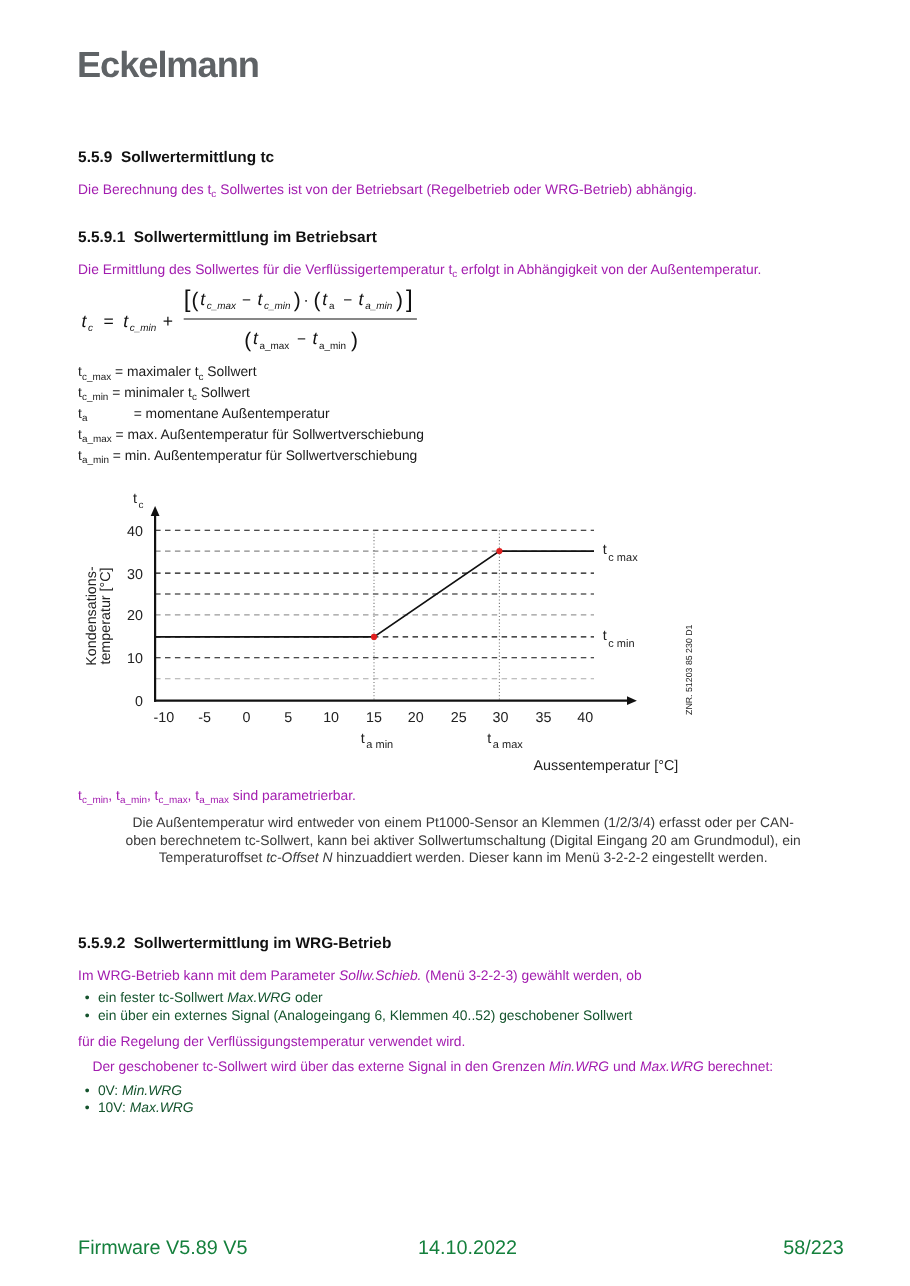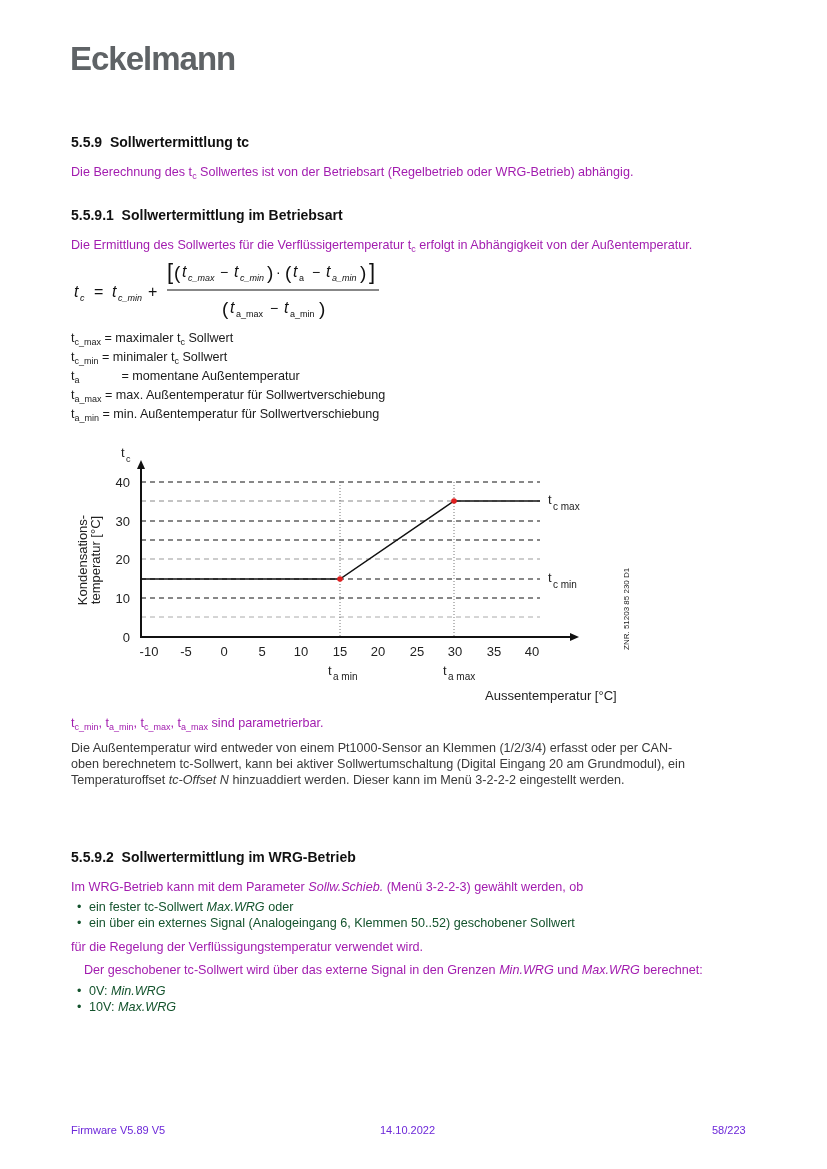--- a/index.html
+++ b/index.html
@@ -4,31 +4,31 @@
 <style>
   html, body { margin: 0; padding: 0; background: #ffffff; }
   body { width: 827px; height: 1169px; position: relative; overflow: hidden;
          font-family: "Liberation Sans", sans-serif; color: #1a1a1a; }
   .abs { position: absolute; }
   .logo { left: 70px; top: 40px; font-size: 33px; font-weight: bold; color: #5f6366; letter-spacing: -1px; }
   h2, h3 { margin: 0; font-weight: bold; color: #111; }
   .h2 { left: 71px; top: 134px; font-size: 14px; }
   .h3 { font-size: 14px; }
   .p { font-size: 12.6px; line-height: 16px; color: #a21caf; }
-  .p.grey { color: #3a3a3a; }
+  .p.grey { color: #3a3a3a; text-align: center; }
   sub { font-size: 9px; vertical-align: -3px; line-height: 0; }
   .formula { left: 72px; top: 257px; width: 330px; height: 66px; font-family: "Liberation Sans", sans-serif; }
   .defs { left: 71px; top: 329px; font-size: 12.6px; line-height: 19px; }
   .defs .row { white-space: nowrap; }
   .defs .sym { display: inline-block; width: 40px; }
   .defs .sym.wide { width: auto; }
   ul.bul { list-style: none; padding: 0; margin: 0; }
   ul.bul li { position: relative; padding-left: 18px; font-size: 12.6px; line-height: 16px; color: #14532d; }
   ul.bul li::before { content: "•"; position: absolute; left: 6px; top: 0; }
-  .footer { top: 1124px; font-size: 11px; color: #6d28d9; }
+  .footer { top: 1124px; font-size: 18px; color: #15803d; }
   i { font-style: italic; }
 </style>
 </head>
 <body>
 
 <div class="abs logo">Eckelmann</div>
 
 <h2 class="abs h2">
   <span>5.5.9</span>&nbsp;
   <span>Sollwertermittlung tc</span>
@@ -171,21 +171,21 @@
 </div>
 
 <h3 class="abs h3" style="left:71px; top:849px;">
   <span>5.5.9.2</span>&nbsp;
   <span>Sollwertermittlung im WRG-Betrieb</span>
 </h3>
 <div class="abs p" style="left:71px; top:879px;"><span>Im WRG-Betrieb kann mit dem Parameter </span><i>Sollw.Schieb.</i><span> (Menü 3-2-2-3) gewählt werden, ob</span></div>
 
 <ul class="abs bul" style="left:71px; top:899px;">
   <li><span>ein fester tc-Sollwert </span><i>Max.WRG</i><span> oder</span></li>
-  <li><span>ein über ein externes Signal (Analogeingang 6, Klemmen 50..52) geschobener Sollwert</span></li>
+  <li><span>ein über ein externes Signal (Analogeingang 6, Klemmen 40..52) geschobener Sollwert</span></li>
 </ul>
 
 <div class="abs p" style="left:71px; top:939px;">für die Regelung der Verflüssigungstemperatur verwendet wird.</div>
 <div class="abs p" style="left:84px; top:962px;"><span>Der geschobener tc-Sollwert wird über das externe Signal in den Grenzen </span><i>Min.WRG</i><span> und </span><i>Max.WRG</i><span> berechnet:</span></div>
 
 <ul class="abs bul" style="left:71px; top:983px;">
   <li><span>0V: </span><i>Min.WRG</i></li>
   <li><span>10V: </span><i>Max.WRG</i></li>
 </ul>
 

